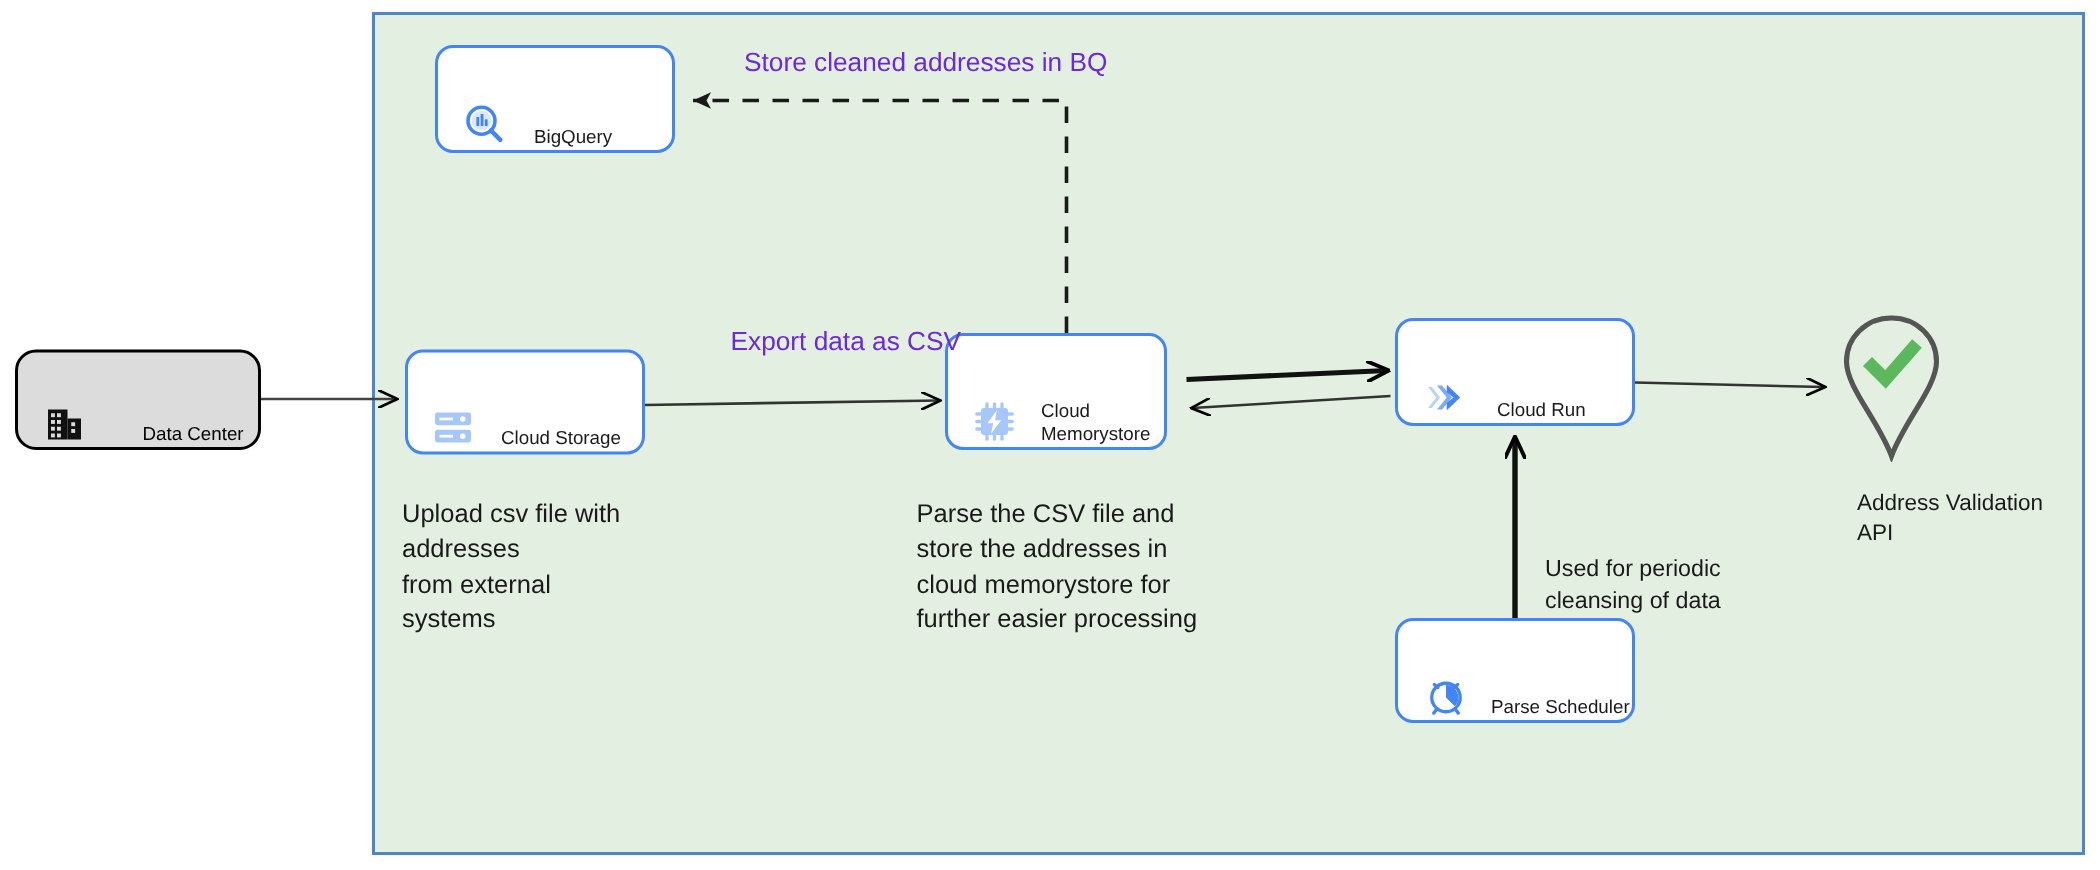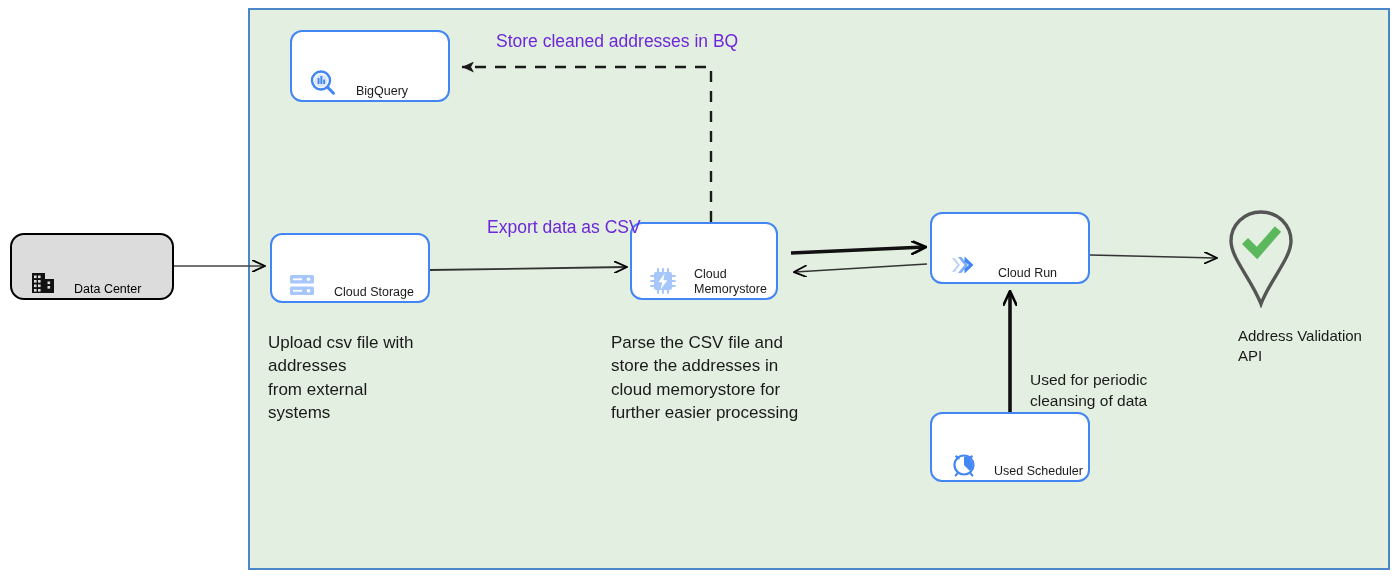--- a/index.html
+++ b/index.html
@@ -155,21 +155,21 @@
             <rect x="9" y="11" width="2.6" height="2.6"></rect>
           <rect x="5" y="15.5" width="2.6" height="2.6"></rect>
             <rect x="9" y="15.5" width="2.6" height="2.6"></rect>
           <rect x="5" y="20" width="2.6" height="2.6"></rect>
             <rect x="9" y="20" width="2.6" height="2.6"></rect>
           <rect x="18.5" y="12.5" width="2.6" height="2.6"></rect>
           <rect x="18.5" y="17" width="2.6" height="2.6"></rect>
         </g>
       </svg>
     </span>
-    <span class="node-label node-label-onprem" style="margin-left:16px;">Data Center</span>
+    <span class="node-label node-label-onprem" style="margin-left:37px;">Data Center</span>
   </div>
 
   <div class="node node-gcp" style="left:290px; top:30px; width:160px; height:72px; padding-left:14px;">
     <span class="node-icon" style="width:34px;height:34px;">
       <svg width="32" height="32" viewBox="0 0 32 32">
         <circle cx="14" cy="13.5" r="9" fill="none" stroke="#4285f4" stroke-width="2.4"></circle>
         <circle cx="14" cy="13.5" r="6.6" fill="#dbe7fd"></circle>
         <g fill="#4285f4">
           <rect x="10.6" y="11" width="1.9" height="6"></rect>
           <rect x="13.4" y="9" width="1.9" height="8"></rect>
@@ -237,21 +237,21 @@
         <circle cx="15" cy="16" r="9.5" fill="none" stroke="#4285f4" stroke-width="2.2"></circle>
         <path d="M15 16 L15 7.6 A8.4 8.4 0 0 1 20.9 21.9 Z" fill="#4285f4"></path>
         <g stroke="#4285f4" stroke-width="2.2" stroke-linecap="round">
           <line x1="7.2" y1="7.4" x2="9.6" y2="9.4"></line>
           <line x1="22.8" y1="7.4" x2="20.4" y2="9.4"></line>
           <line x1="8.4" y1="24.4" x2="6.8" y2="26.4"></line>
           <line x1="21.6" y1="24.4" x2="23.2" y2="26.4"></line>
         </g>
       </svg>
     </span>
-    <span class="node-label" style="margin-left:14px;">Used Scheduler</span>
+    <span class="node-label" style="margin-left:14px;">Parse Scheduler</span>
   </div>
 
   <div class="pin-wrap" style="left:1222px; top:208px; width:78px; height:100px;">
     <svg width="78" height="100" viewBox="0 0 78 100">
       <path d="M39 4 C22 4 9 17 9 33 C9 50 30 72 39 96 C48 72 69 50 69 33 C69 17 56 4 39 4 Z" fill="none" stroke="#555555" stroke-width="3.4"></path>
       <path d="M23 33 L35 45 L56 21" fill="none" stroke="#5cb85c" stroke-width="8.5" stroke-linecap="butt" stroke-linejoin="miter"></path>
     </svg>
   </div>
   <div class="pin-label" style="left:1238px; top:326px; width:150px;">Address Validation
 API</div>

